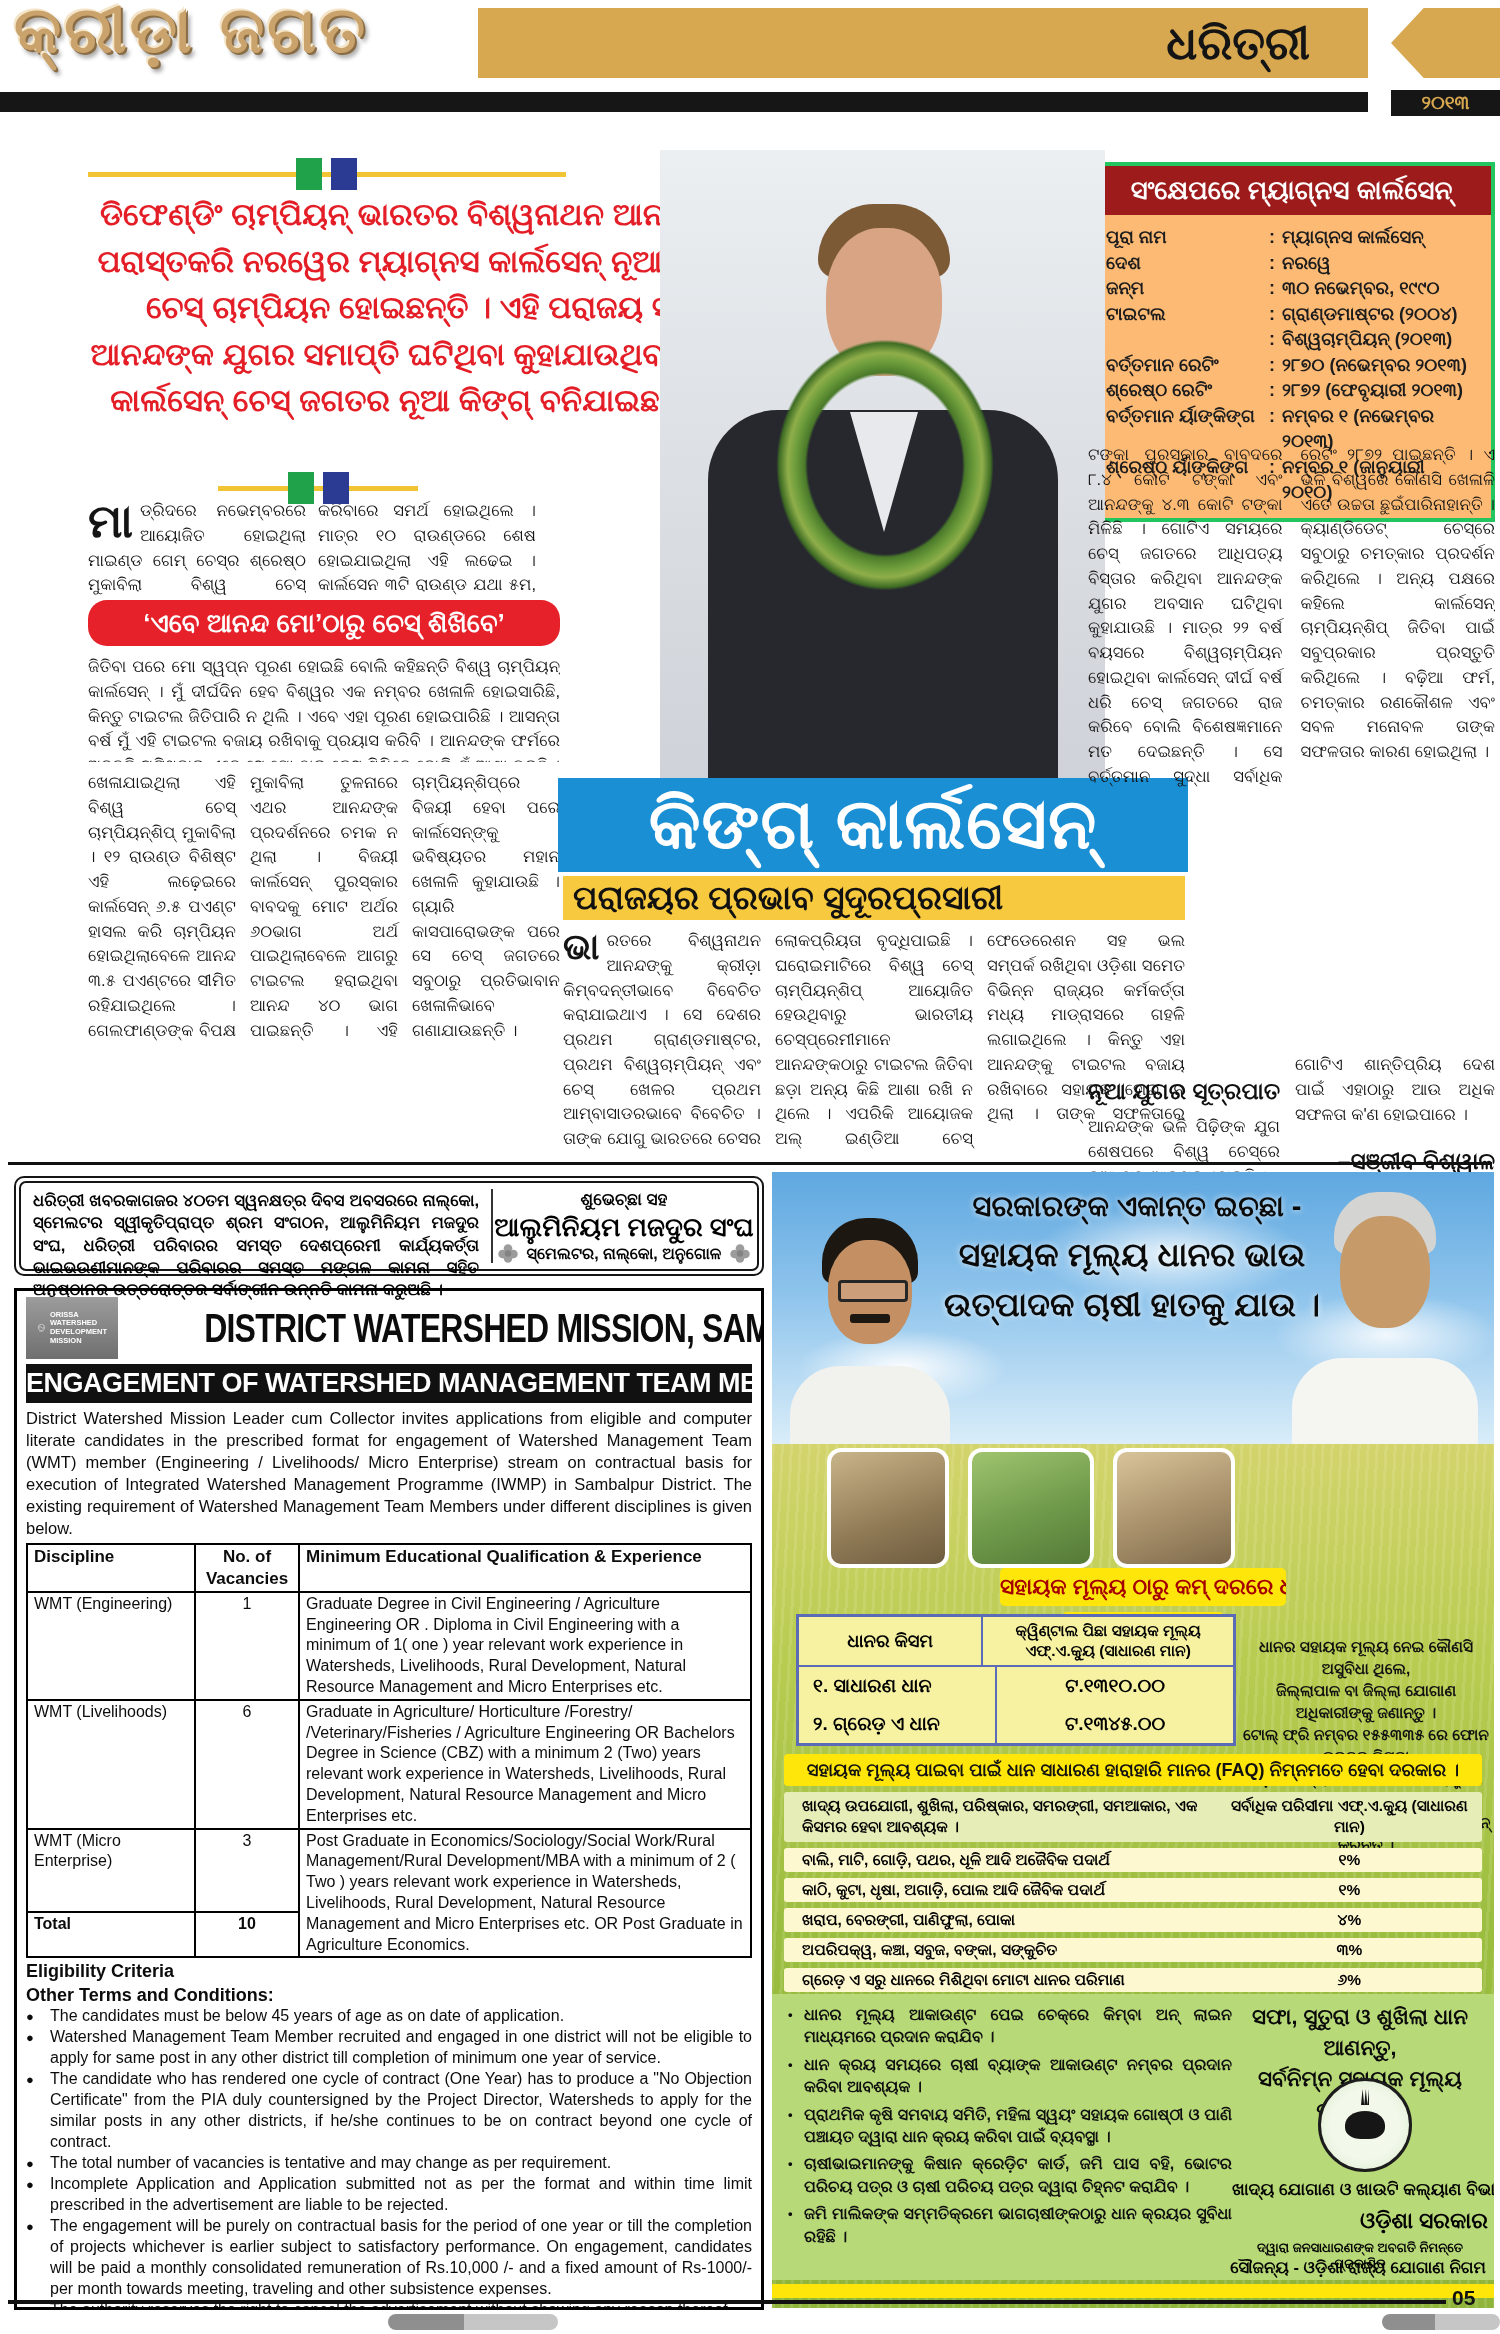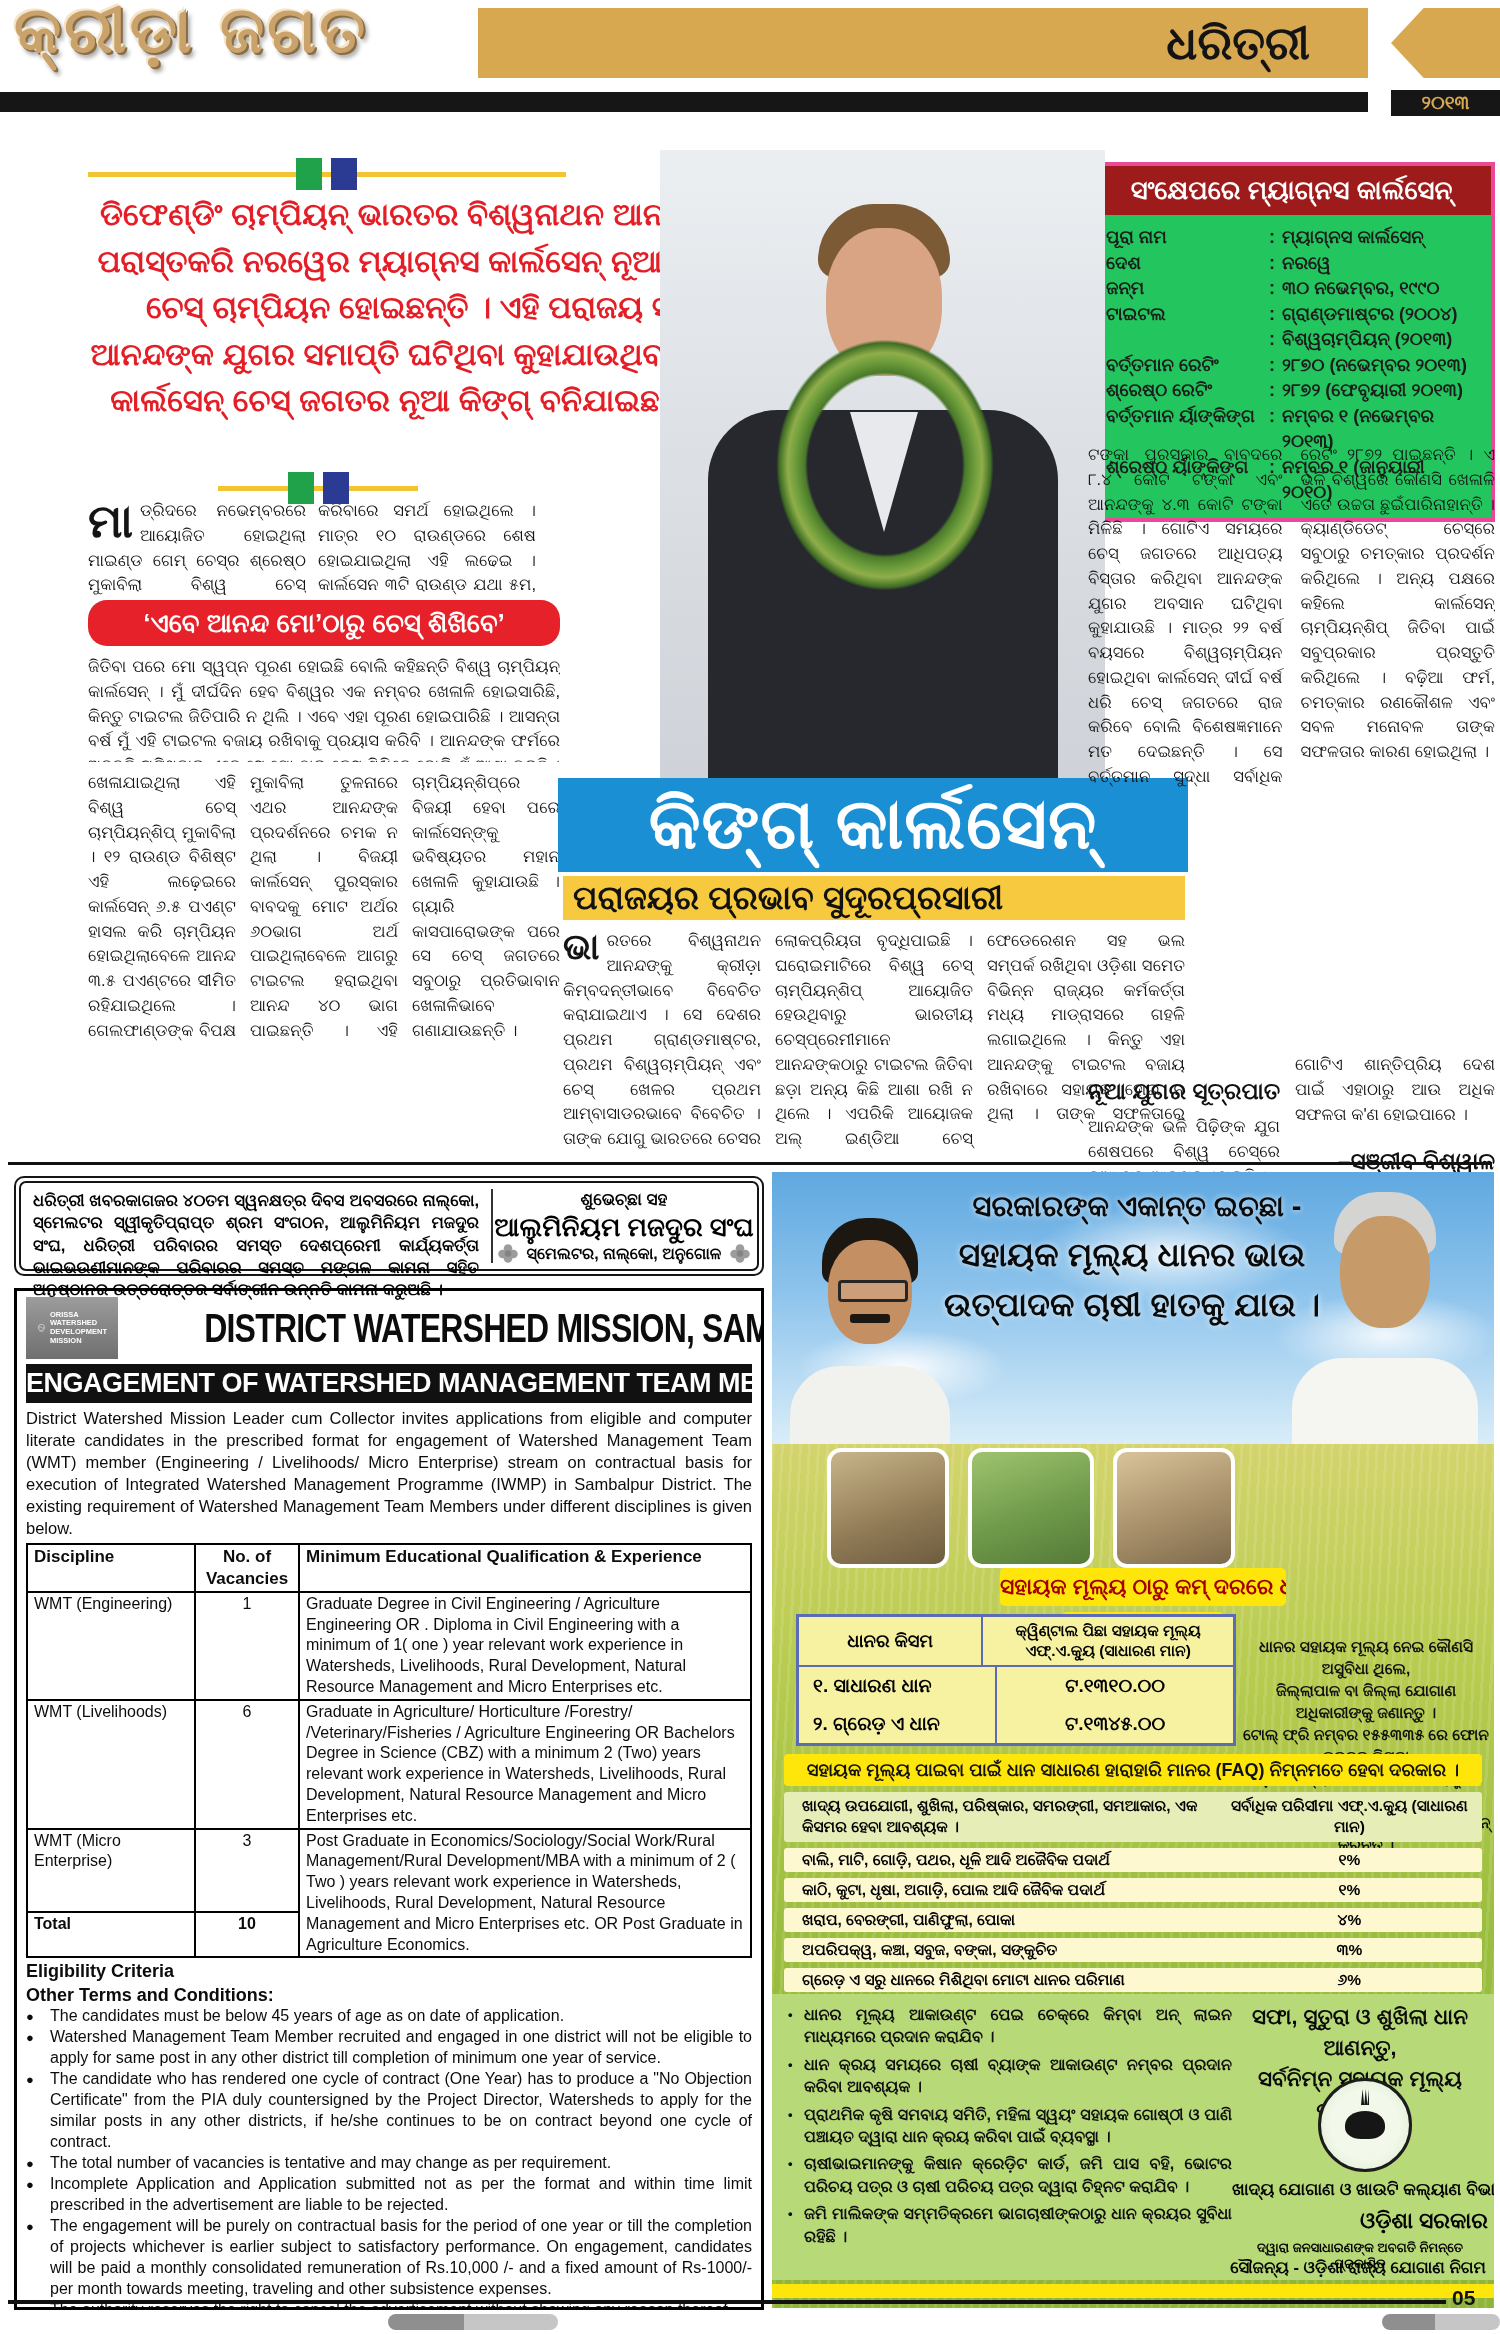--- a/index.html
+++ b/index.html
@@ -19,21 +19,21 @@
   .m-year{left:1391px;top:90px;width:109px;height:26px;background:#161616;color:#d8a851;
           font-weight:bold;font-size:19px;display:flex;align-items:center;justify-content:center;}
   
   .ydiv{height:0;border-top:5px solid #f0c433;}
   .sqs{display:flex;gap:9px;}
   .sq{width:26px;height:32px;}
   .sq.g{background:#1fa24a;} .sq.b{background:#2b3a92;}
   
   .deck{left:88px;top:192px;width:660px;font-size:31px;line-height:1.5;font-weight:bold;
         color:#e41e26;text-align:center;}
-  .infobox{left:1088px;top:162px;width:407px;border:4px solid #ec4899;background:#22c55e;box-sizing:border-box;}
+  .infobox{left:1088px;top:162px;width:407px;border:4px solid #22c55e;background:#fdba74;box-sizing:border-box;}
   .ib-title{background:#9e1b1b;color:#fff;font-size:26px;font-weight:bold;text-align:center;padding:9px 2px;}
   .ib-body{padding:10px 14px 12px;}
   .ib-row{display:flex;font-size:18px;font-weight:600;color:#1c1c1c;line-height:1.42;}
   .ib-label{width:156px;} .ib-colon{width:20px;text-align:center;} .ib-value{flex:1;}
   .photo{left:660px;top:150px;width:445px;height:628px;overflow:hidden;
          background:linear-gradient(180deg,#eceff2 0%,#dfe2e6 40%,#cfd2d8 100%);}
   .ph-hair{position:absolute;left:158px;top:54px;width:132px;height:74px;background:#7c5a36;border-radius:56px 56px 18px 18px;}
   .ph-face{position:absolute;left:166px;top:78px;width:116px;height:148px;background:#d8a483;border-radius:46%;}
   .ph-suit{position:absolute;left:48px;top:260px;width:350px;height:368px;background:#26282e;border-radius:70px 70px 0 0;}
   .ph-shirt{position:absolute;left:190px;top:262px;width:68px;height:120px;background:#e8e9ec;clip-path:polygon(0 0,100% 0,50% 100%);}

